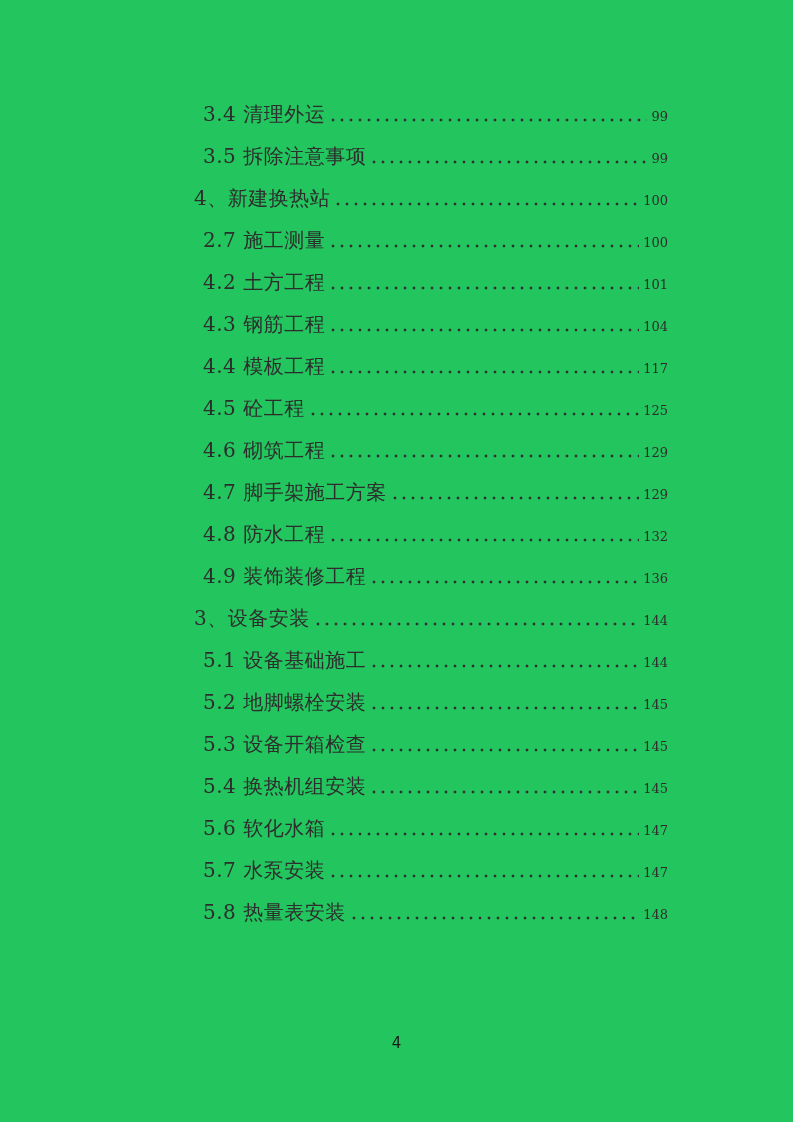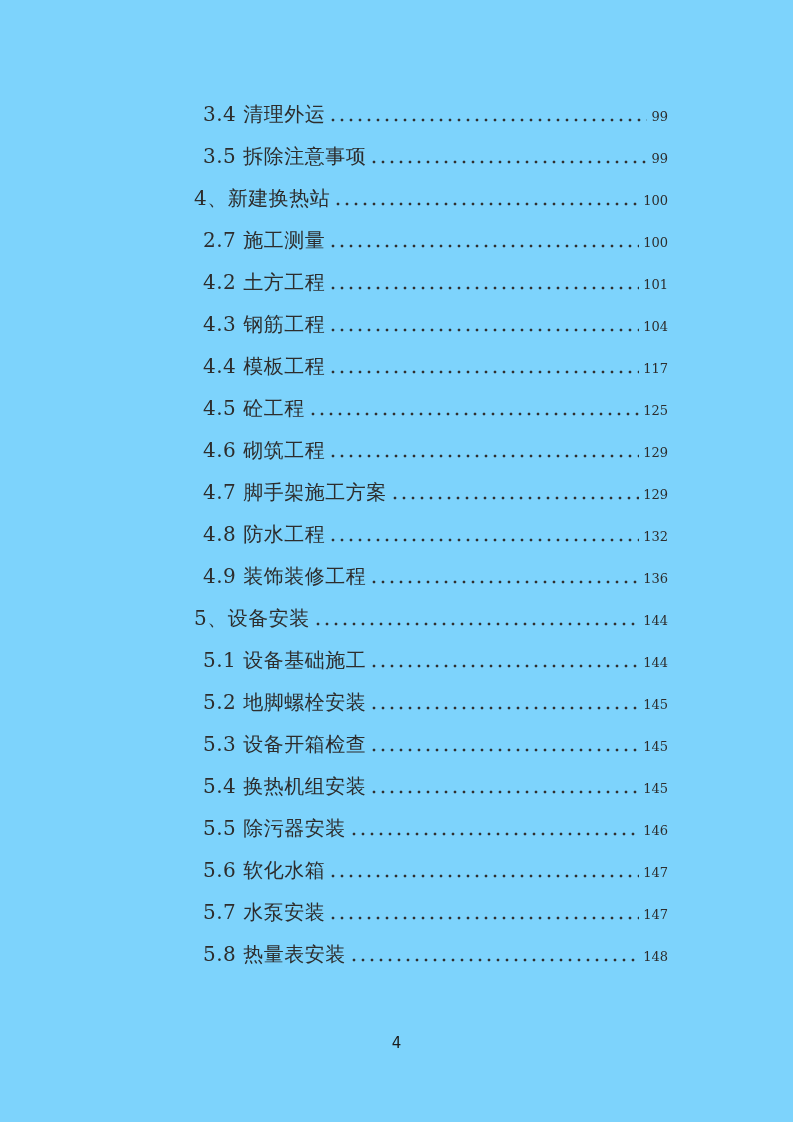--- a/index.html
+++ b/index.html
@@ -4,21 +4,21 @@
 <style>
   html, body {
     margin: 0;
     padding: 0;
     background: #ffffff;
   }
   .page {
     position: relative;
     width: 793px;
     height: 1122px;
-    background: #7dd3fc;
+    background: #22c55e;
     overflow: hidden;
     font-family: "DejaVu Serif", "Liberation Serif", serif;
     color: #2d2d2d;
   }
   .toc {
     position: absolute;
     top: 103px;
     left: 0;
     right: 0;
   }
@@ -135,21 +135,21 @@
     <span class="toc-page">132</span>
   </div>
 
   <div class="toc-row level-2">
     <span class="toc-title">4.9 装饰装修工程</span>
     <span class="toc-leader"></span>
     <span class="toc-page">136</span>
   </div>
 
   <div class="toc-row level-1">
-    <span class="toc-title">5、设备安装</span>
+    <span class="toc-title">3、设备安装</span>
     <span class="toc-leader"></span>
     <span class="toc-page">144</span>
   </div>
 
   <div class="toc-row level-2">
     <span class="toc-title">5.1 设备基础施工</span>
     <span class="toc-leader"></span>
     <span class="toc-page">144</span>
   </div>
 
@@ -164,25 +164,20 @@
     <span class="toc-leader"></span>
     <span class="toc-page">145</span>
   </div>
 
   <div class="toc-row level-2">
     <span class="toc-title">5.4 换热机组安装</span>
     <span class="toc-leader"></span>
     <span class="toc-page">145</span>
   </div>
 
-  <div class="toc-row level-2">
-    <span class="toc-title">5.5 除污器安装</span>
-    <span class="toc-leader"></span>
-    <span class="toc-page">146</span>
-  </div>
 
   <div class="toc-row level-2">
     <span class="toc-title">5.6 软化水箱</span>
     <span class="toc-leader"></span>
     <span class="toc-page">147</span>
   </div>
 
   <div class="toc-row level-2">
     <span class="toc-title">5.7 水泵安装</span>
     <span class="toc-leader"></span>

